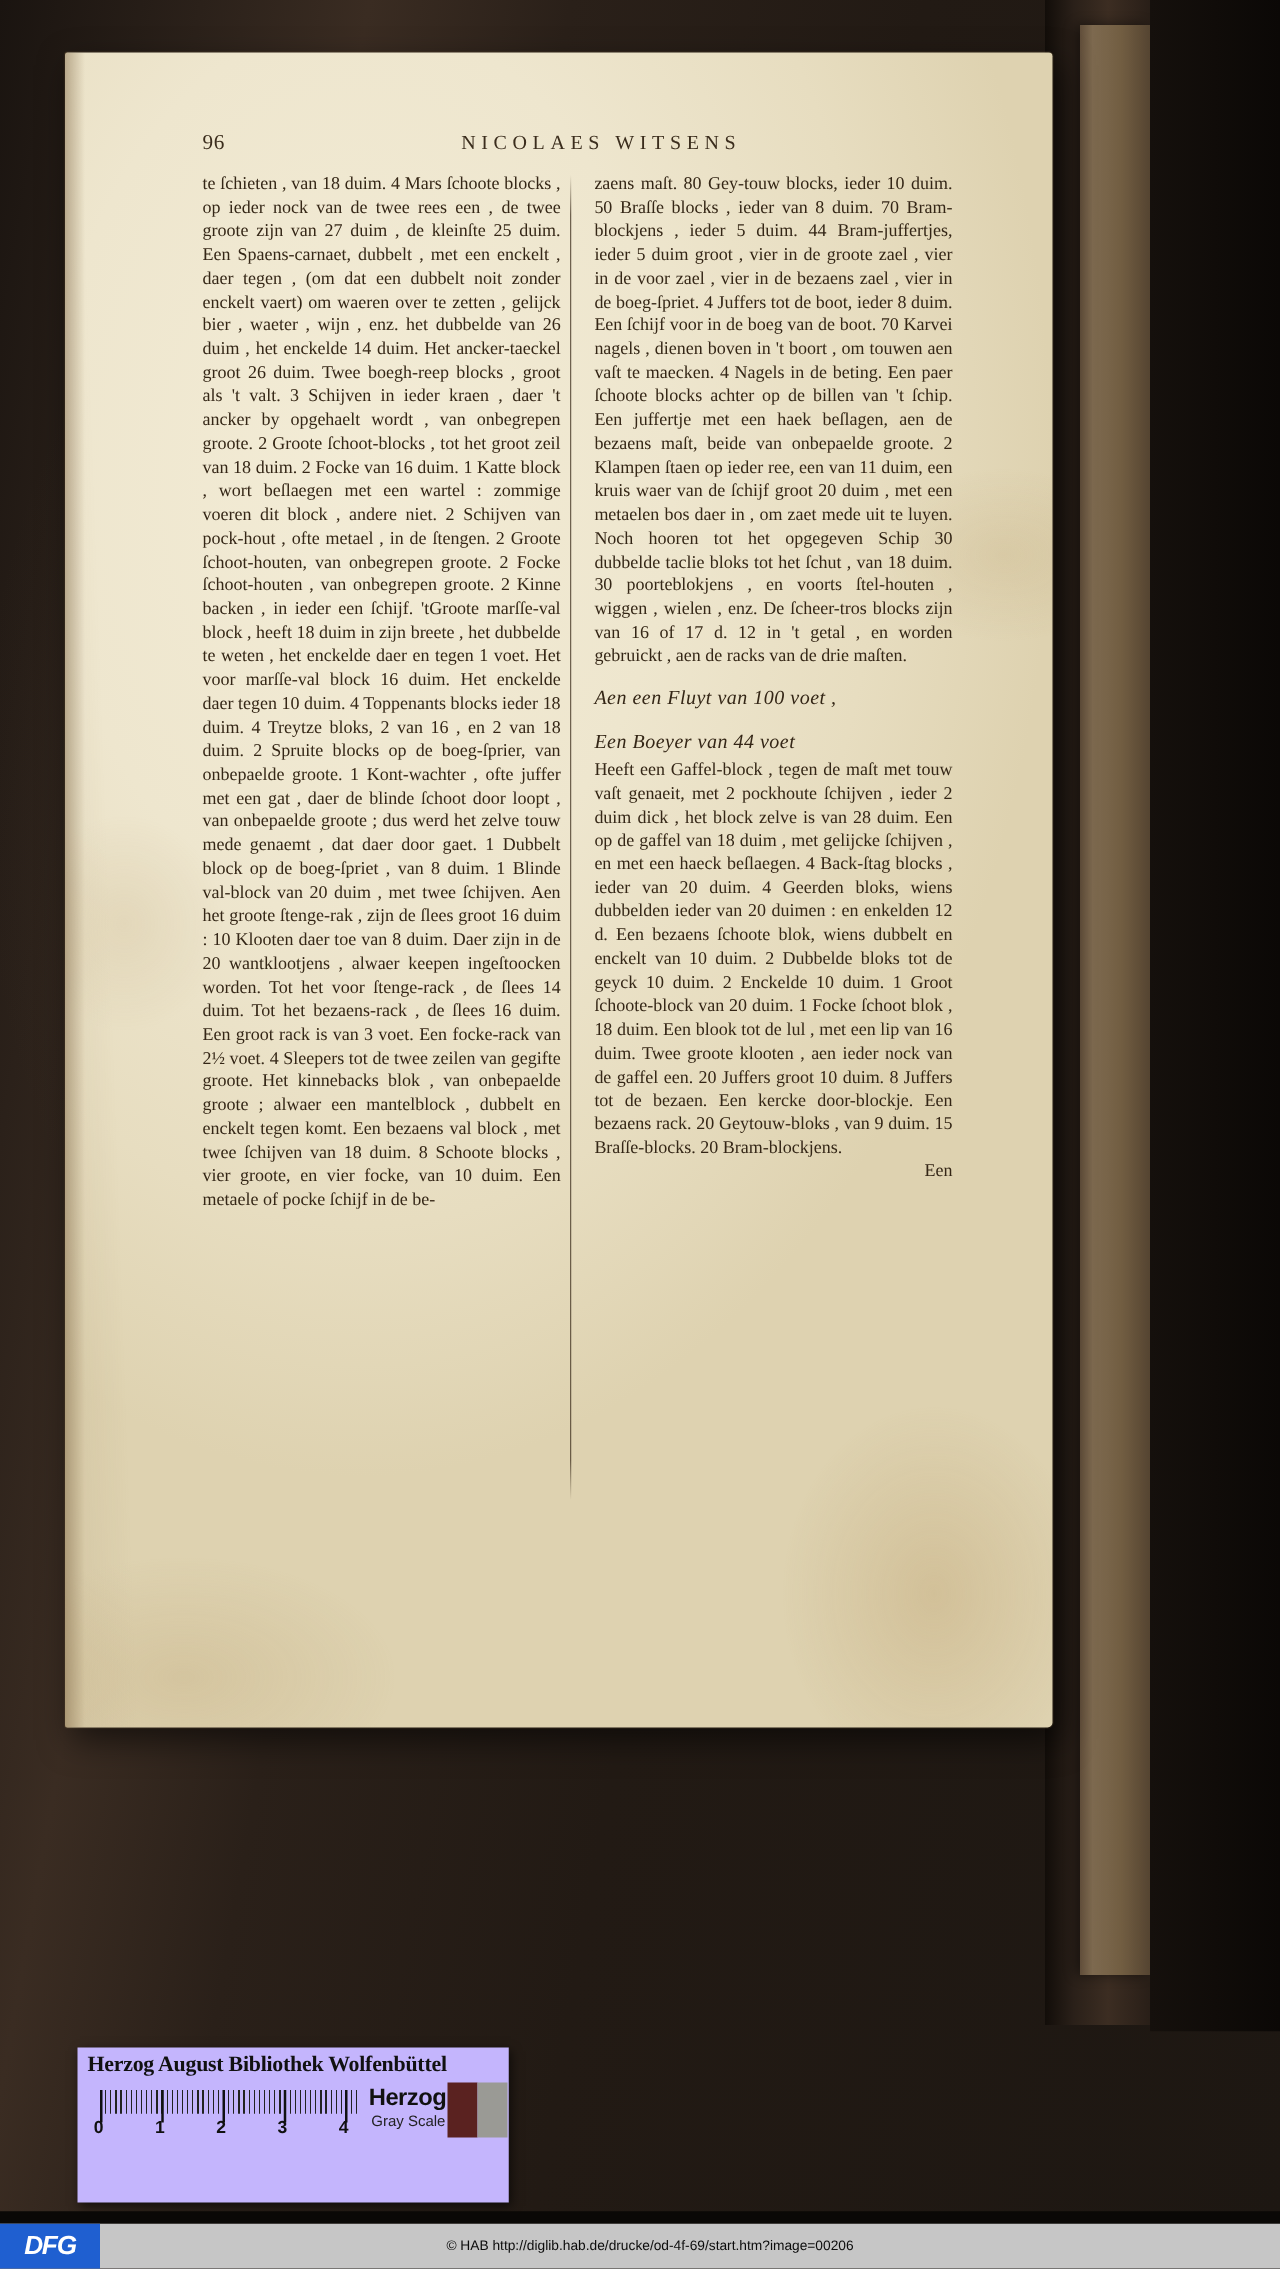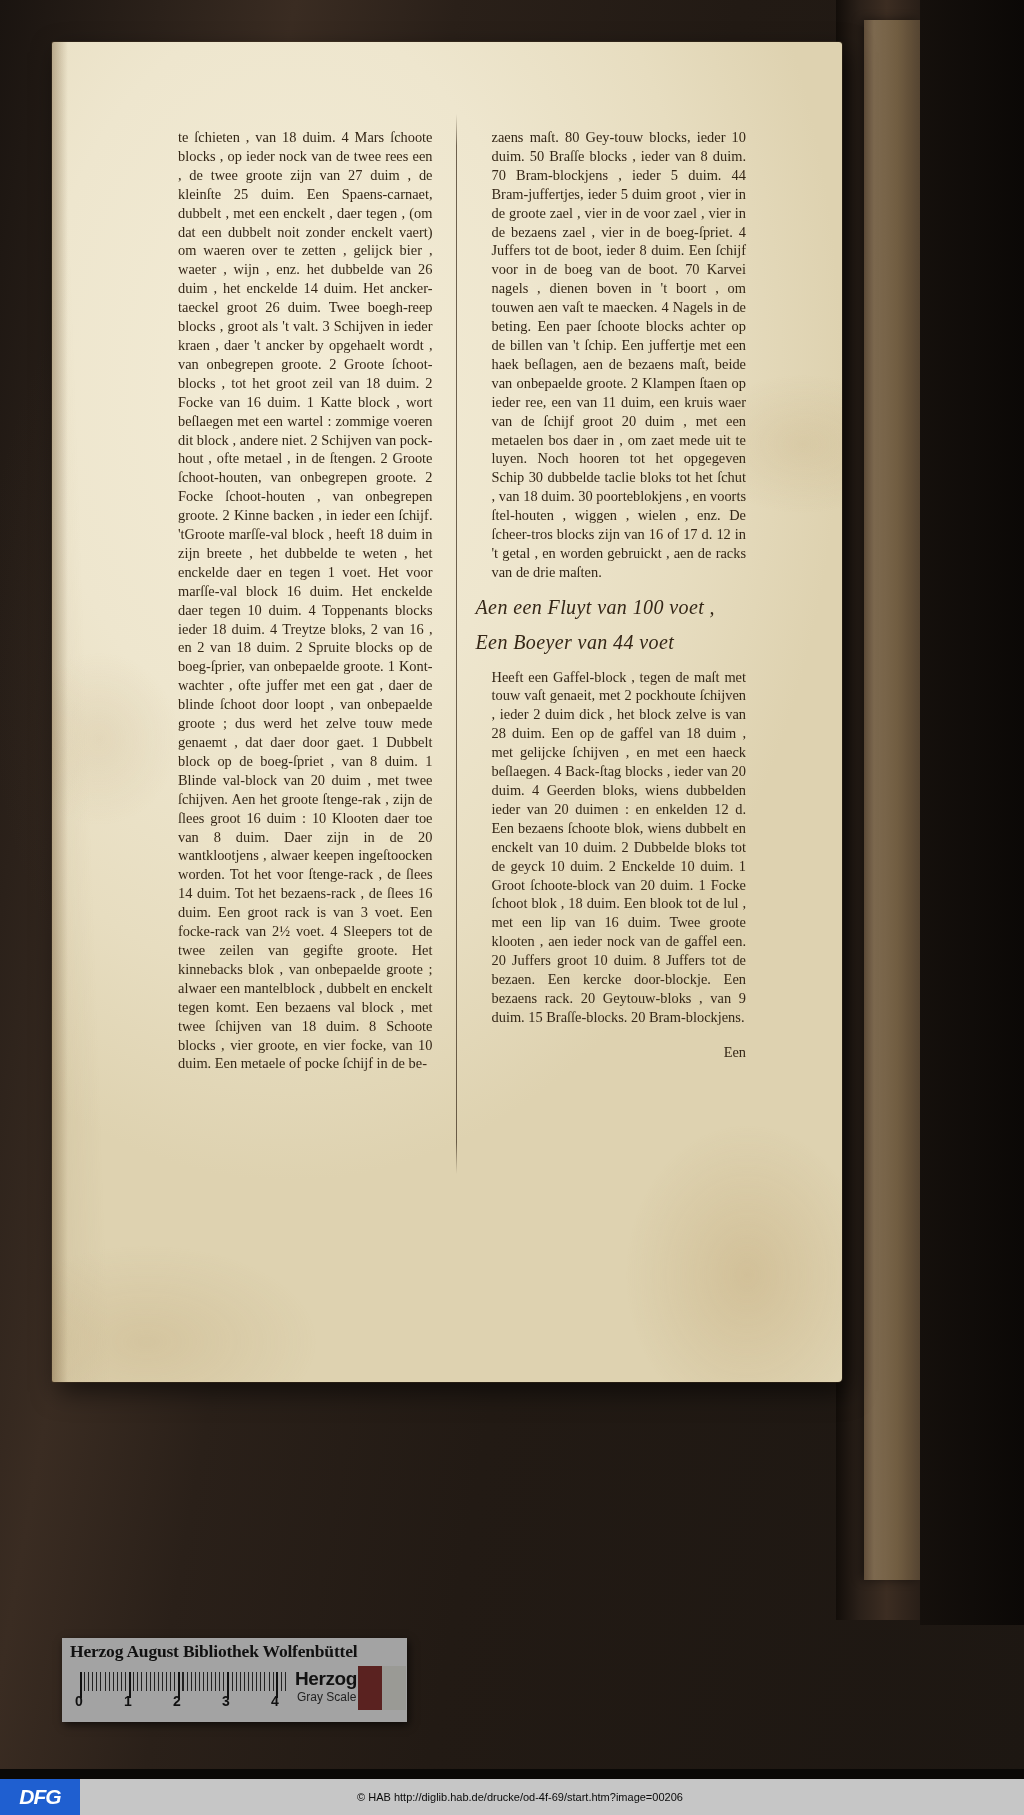--- a/index.html
+++ b/index.html
@@ -134,47 +134,47 @@
   .col-rule {
     position: absolute;
     left: 294px;
     top: 2px;
     width: 1px;
     height: 1060px;
     background: linear-gradient(180deg, rgba(60,45,28,.0) 0%, rgba(60,45,28,.72) 3%, rgba(60,45,28,.72) 97%, rgba(60,45,28,0) 100%);
   }
 
   .col p {
-    margin: 16px;
+    margin: 0;
     text-align: justify;
     text-justify: inter-word;
     hyphens: manual;
   }
   .col p.flow { text-indent: 0; }
 
   .sec-head {
     margin: 15px 0 3px 0 !important;
     text-align: center;
     font-style: italic;
-    font-size: 20px;
+    font-size: 16px;
     letter-spacing: .4px;
   }
   .sec-head.tight { margin-top: 16px !important; }
 
   .indent-start { text-indent: 19px; }
   .right-last { text-align: right !important; }
 
   
   .target-card {
     position: absolute;
     left: 62px;
     top: 1638px;
     width: 345px;
-    height: 84px;
-    background: #a3a3a3;
+    height: 124px;
+    background: #c4b5fd;
     box-shadow: 2px 3px 8px rgba(0,0,0,.6);
   }
   .target-title {
     position: absolute;
     left: 8px; top: 3px;
     font-family: "Liberation Serif", serif;
     font-weight: bold;
     font-size: 17.5px;
     color: #111;
     letter-spacing: -0.2px;
@@ -270,20 +270,24 @@
 <div class="right-page-strip">
   
 </div>
 <div class="far-right-dark"></div>
 
 <div class="page-leaf">
   <div class="leaf-gutter"></div>
 
   <div class="print-area">
 
+    <div class="running-head">
+      <div class="folio">96</div>
+      <div class="head-title">NICOLAES   WITSENS</div>
+    </div>
 
     <div class="columns">
       <div class="col-rule"></div>
 
       <div class="col col-left">
         <p class="flow">te ſchieten , van 18 duim.  4 Mars ſchoote blocks , op ieder nock van de twee rees een ,  de twee groote zijn van 27 duim ,  de kleinſte 25 duim.  Een Spaens-carnaet, dubbelt , met een enckelt , daer tegen ,  (om dat een dubbelt noit zonder enckelt vaert)  om waeren over te zetten ,  gelijck bier , waeter , wijn , enz.  het dubbelde van 26 duim ,  het enckelde 14 duim.  Het ancker-taeckel groot 26 duim.  Twee boegh-reep blocks ,  groot als 't valt. 3 Schijven in ieder kraen ,  daer 't ancker by opgehaelt wordt , van onbegrepen groote.  2  Groote ſchoot-blocks , tot het groot zeil van 18 duim.  2 Focke van 16 duim.  1 Katte block ,  wort beſlaegen met een wartel : zommige voeren dit block , andere niet.  2 Schijven van pock-hout ,  ofte metael ,  in de ſtengen.  2  Groote ſchoot-houten, van onbegrepen groote. 2 Focke ſchoot-houten , van onbegrepen groote. 2 Kinne backen , in ieder een ſchijf.  'tGroote marſſe-val block , heeft 18 duim in zijn breete ,  het dubbelde te weten , het enckelde daer en tegen 1 voet.  Het voor marſſe-val block 16 duim.  Het enckelde daer tegen 10 duim.  4 Toppenants blocks ieder 18 duim.  4 Treytze bloks, 2 van 16 , en 2 van 18 duim.  2 Spruite blocks op de boeg-ſprier, van onbepaelde groote.  1 Kont-wachter , ofte juffer met een gat , daer de blinde ſchoot door loopt ,  van onbepaelde groote ;  dus werd het zelve touw mede genaemt , dat daer door gaet.  1 Dubbelt block op de boeg-ſpriet , van 8 duim.  1 Blinde val-block van 20 duim , met twee ſchijven.  Aen het groote ſtenge-rak , zijn de ſlees groot 16 duim :  10 Klooten daer toe van 8 duim.  Daer zijn in de 20 wantklootjens , alwaer keepen ingeſtoocken worden.  Tot het voor ſtenge-rack , de ſlees 14 duim.  Tot het bezaens-rack , de ſlees 16 duim.  Een groot rack is van 3 voet.  Een focke-rack van 2½ voet. 4 Sleepers tot de twee zeilen van gegifte groote.  Het kinnebacks blok , van onbepaelde groote ;  alwaer een mantelblock , dubbelt en enckelt tegen komt. Een bezaens val block , met twee ſchijven van 18 duim.  8 Schoote blocks , vier groote, en vier focke, van 10 duim. Een metaele of pocke ſchijf in de be-</p>
       </div>
 
       <div class="col col-right">
         <p class="flow">zaens maſt.  80 Gey-touw blocks, ieder 10 duim.  50 Braſſe blocks , ieder van 8 duim.  70 Bram-blockjens ,  ieder 5 duim.  44 Bram-juffertjes, ieder 5 duim groot , vier in de groote zael , vier in de voor zael , vier in de bezaens zael , vier in de boeg-ſpriet.  4 Juffers tot de boot, ieder 8 duim. Een ſchijf voor in de boeg van de boot.  70 Karvei nagels , dienen boven in 't boort ,  om touwen aen vaſt te maecken.  4 Nagels in de beting. Een paer ſchoote blocks achter op de billen van 't ſchip.  Een juffertje met een haek beſlagen, aen de bezaens maſt, beide van onbepaelde groote.  2 Klampen ſtaen op ieder ree, een van 11 duim, een kruis waer van de ſchijf groot 20 duim ,  met een metaelen bos daer in , om zaet mede uit te luyen.  Noch hooren tot het opgegeven Schip 30 dubbelde taclie bloks tot het ſchut , van 18 duim.  30 poorteblokjens , en voorts ſtel-houten , wiggen , wielen , enz.  De ſcheer-tros blocks zijn van 16 of 17 d. 12 in 't getal ,  en worden gebruickt , aen de racks van de drie maſten.</p>

